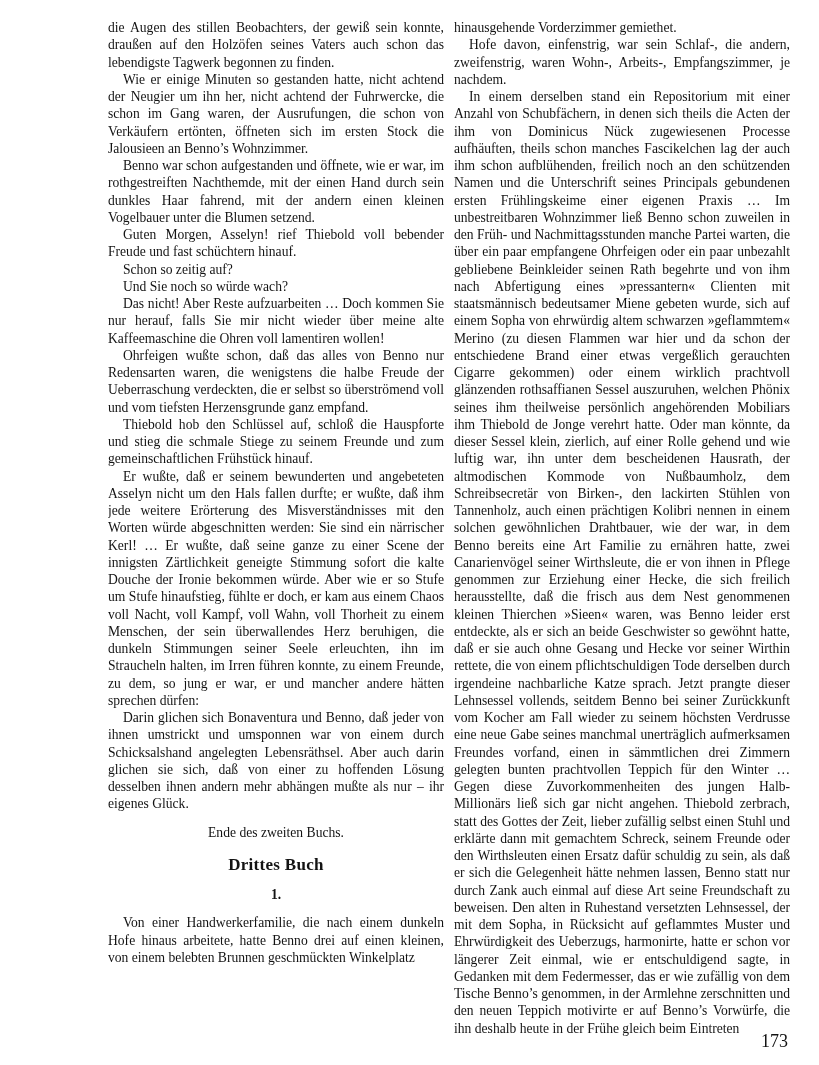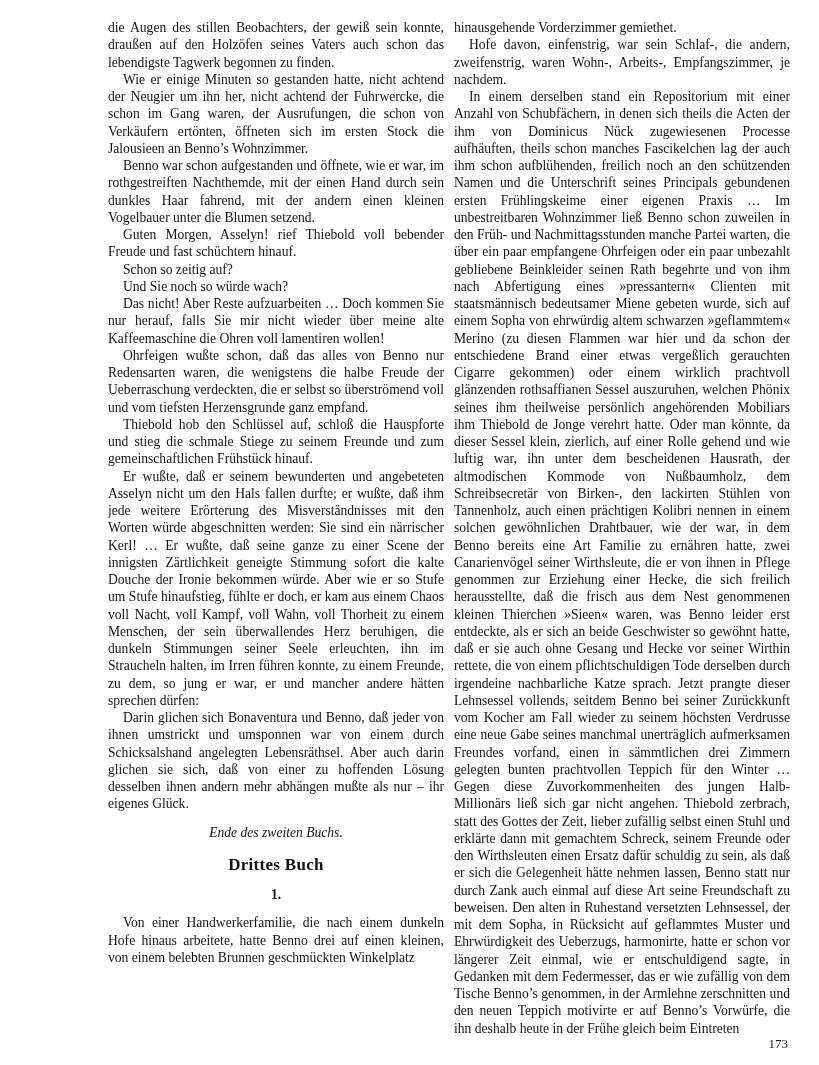--- a/index.html
+++ b/index.html
@@ -41,40 +41,39 @@
     margin: 0;
     text-indent: 15px;
   }
   .para.noindent {
     text-indent: 0;
   }
   .section-end {
     margin: 11px 0 15px;
     text-indent: 0;
     text-align: center;
-    font-style: italic;
   }
   .book-heading {
     margin: 14px 0 13px;
     text-align: center;
     font-size: 17px;
     font-weight: bold;
     letter-spacing: 0.3px;
   }
   .chapter-heading {
     margin: 0 0 11px;
     text-align: center;
     font-size: 13.6px;
     font-weight: bold;
   }
   .page-number {
     position: absolute;
     right: 31px;
     bottom: 13px;
-    font-size: 13px;
+    font-size: 18px;
   }
 </style>
 </head>
 <body>
 
 <div class="page">
   <div class="columns">
     <div class="column" id="col-left">
         <p class="para noindent">die Augen des stillen Beobachters, der gewiß sein konnte, draußen auf den Holzöfen seines Vaters auch schon das lebendigste Tagwerk begonnen zu finden.</p>
         <p class="para">Wie er einige Minuten so gestanden hatte, nicht achtend der Neugier um ihn her, nicht achtend der Fuhrwercke, die schon im Gang waren, der Ausrufungen, die schon von Verkäufern ertönten, öffneten sich im ersten Stock die Jalousieen an Benno’s Wohnzimmer.</p>

